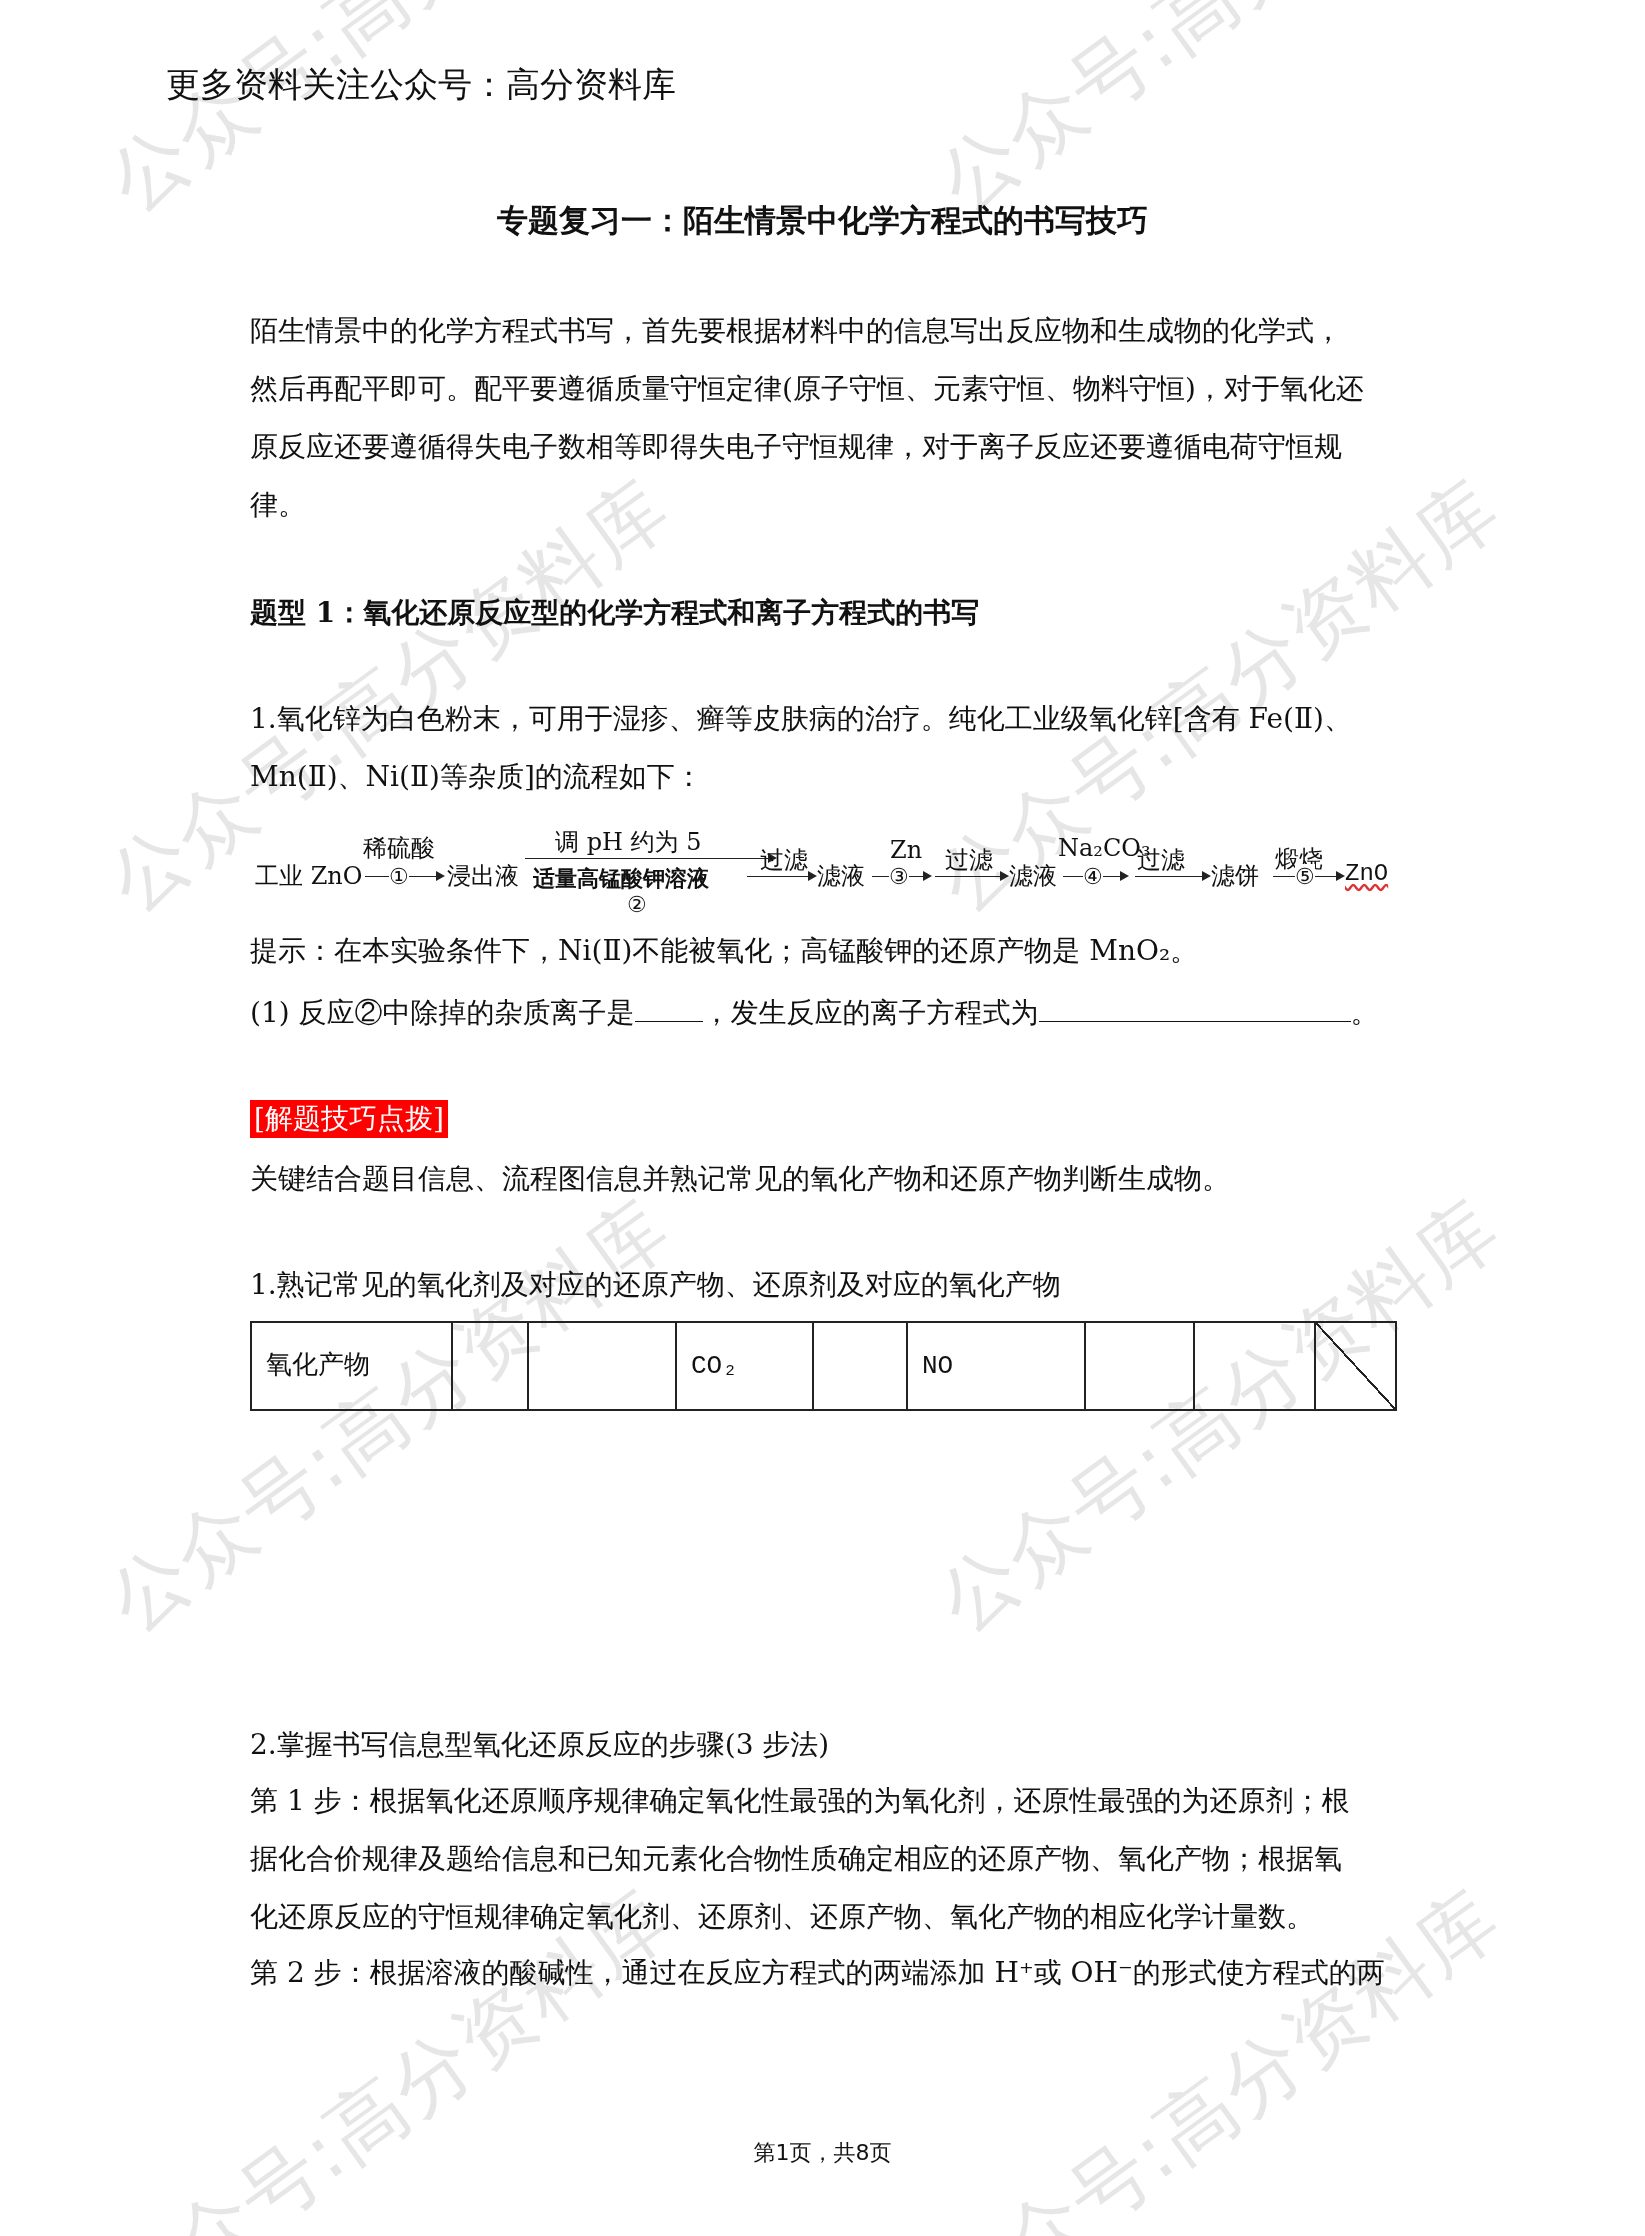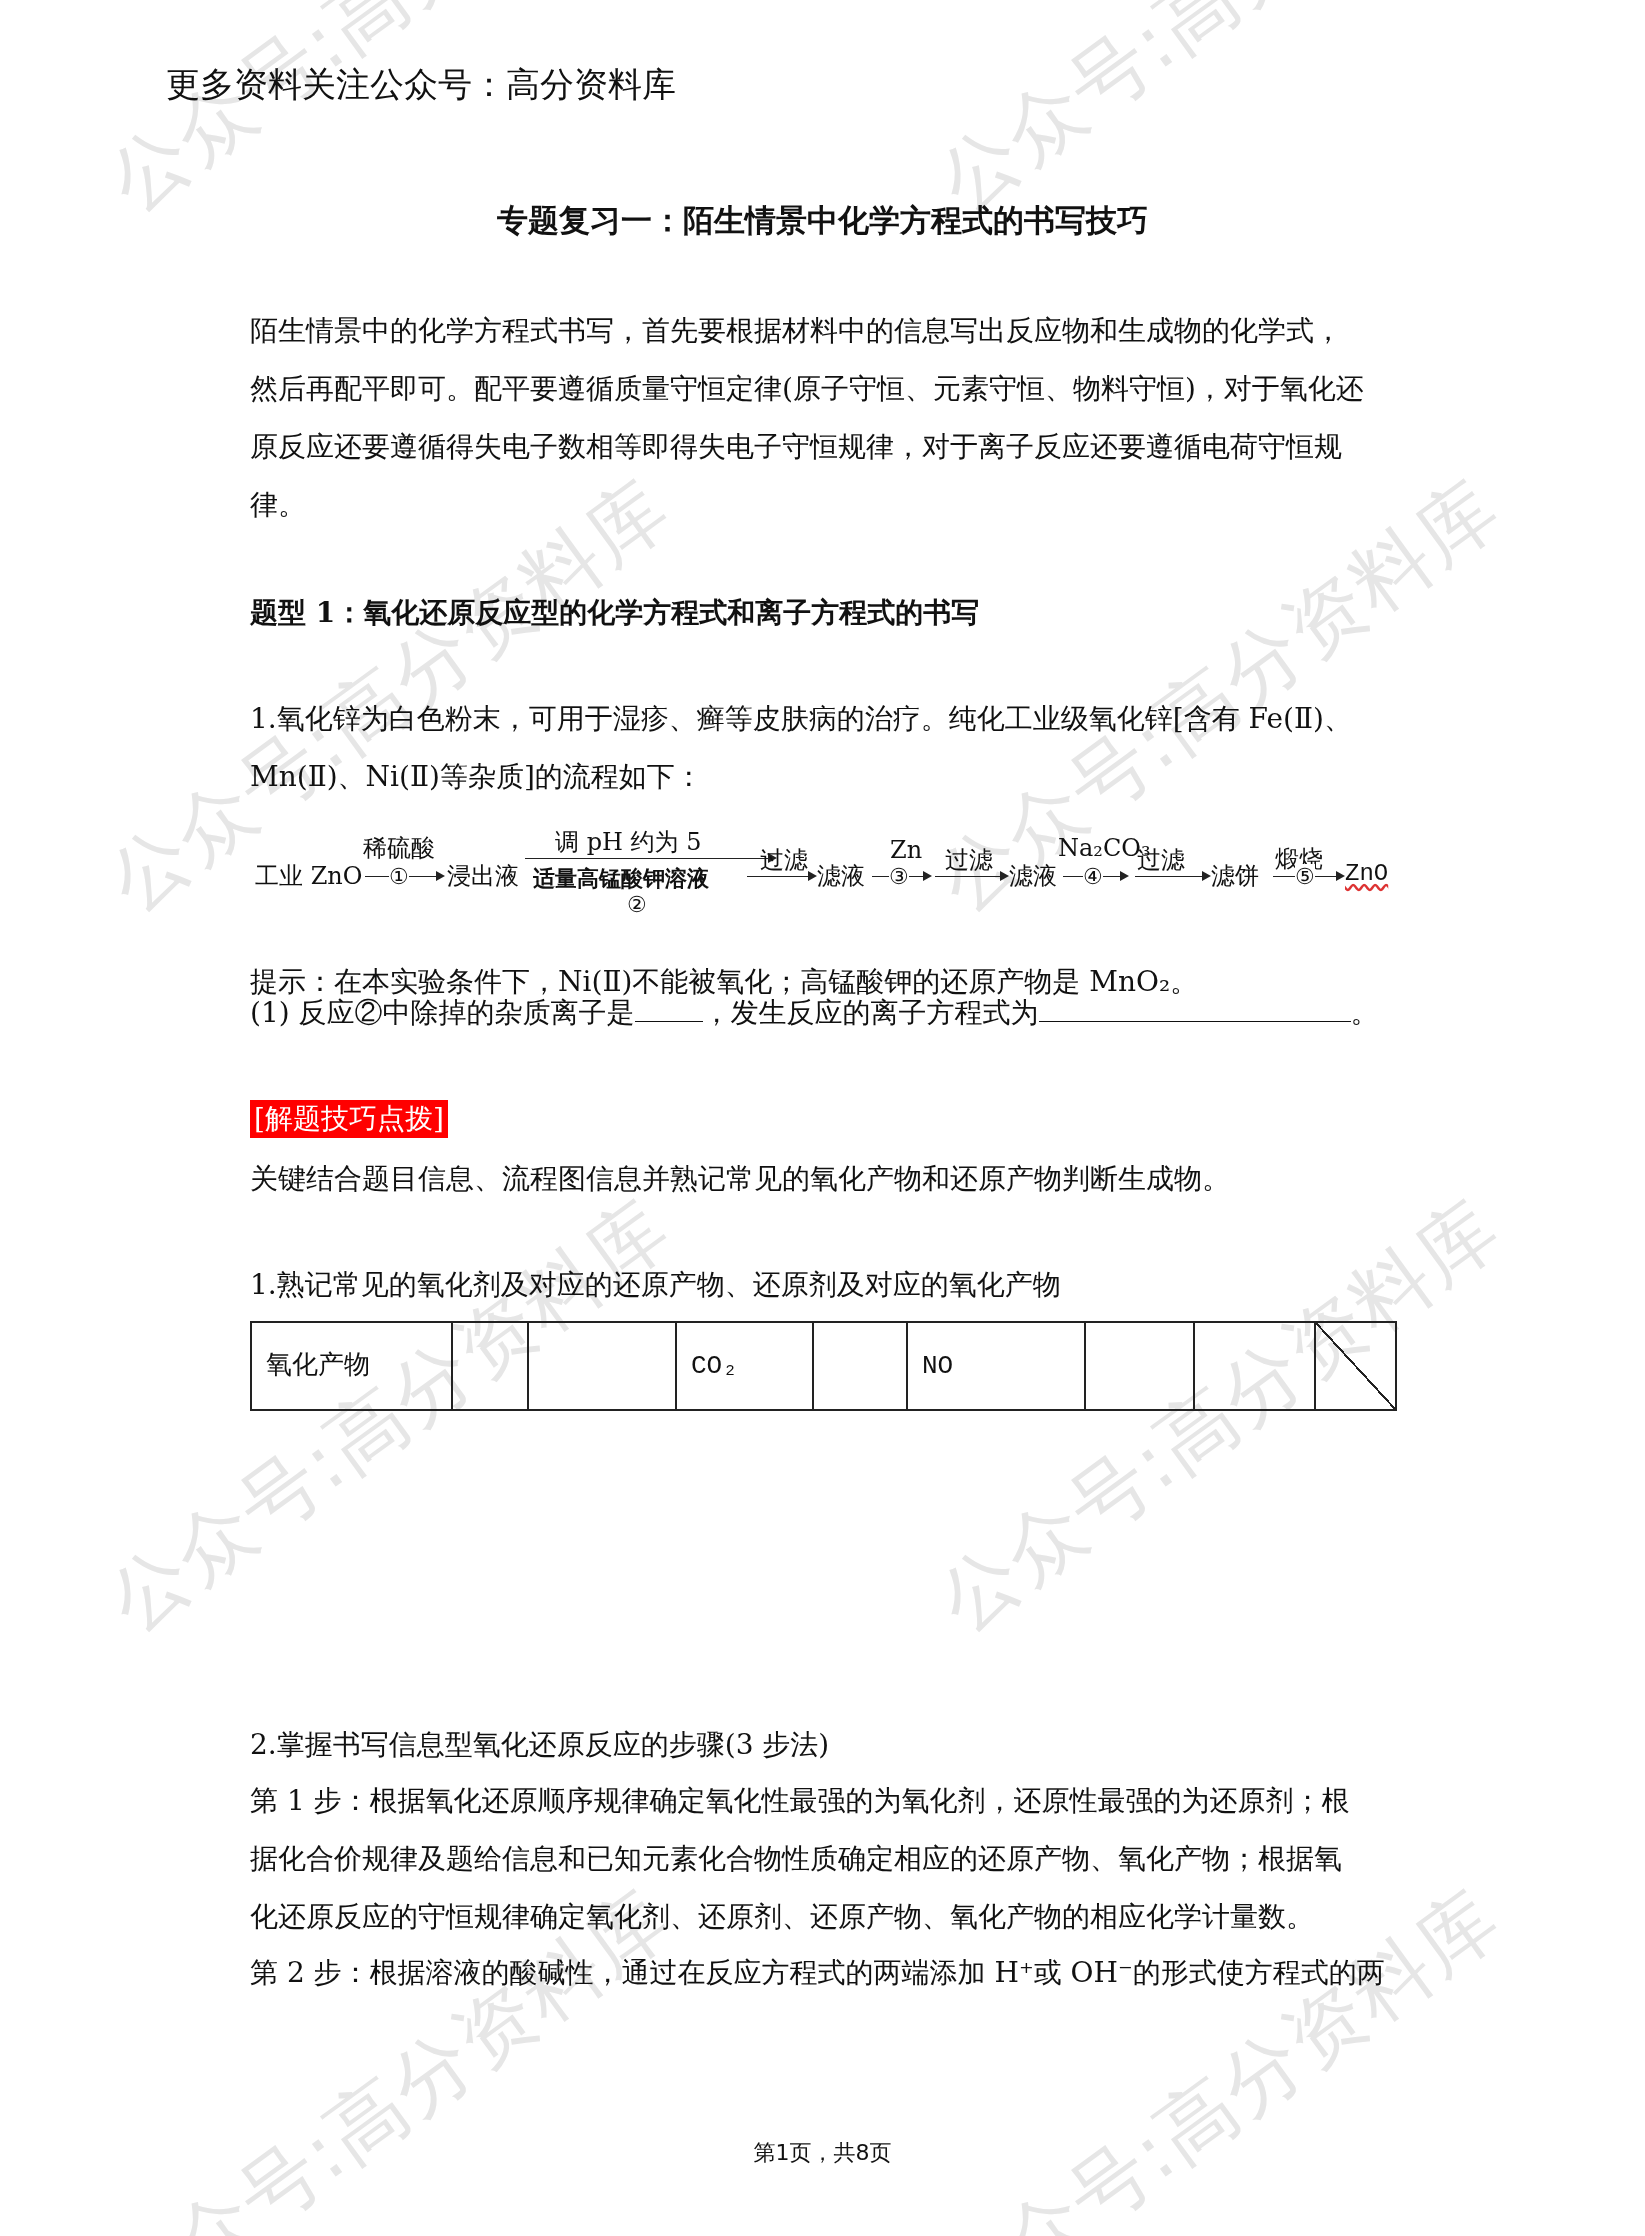--- a/index.html
+++ b/index.html
@@ -78,21 +78,21 @@
   <span class="n" style="left:828px;top:38px;font-size:22px;background:#fff;">④</span>
   <span class="n" style="left:882px;top:18px;">过滤</span>
   <div class="arrow" style="left:880px;top:50px;width:74px;"></div>
   <span class="n" style="left:956px;top:34px;">滤饼</span>
   <span class="n" style="left:1020px;top:8px;margin-top:9px;">煅烧</span>
   <div class="arrow" style="left:1018px;top:50px;width:70px;"></div>
   <span class="n" style="left:1040px;top:38px;font-size:22px;background:#fff;">⑤</span>
   <span class="n wavy" style="left:1090px;top:34px;font-family:Liberation Mono, monospace;">ZnO</span>
 </div>
 
-<div class="line" style="top:963px;">提示：在本实验条件下，Ni(Ⅱ)不能被氧化；高锰酸钾的还原产物是 MnO₂。</div>
+<div class="line" style="top:932px;">提示：在本实验条件下，Ni(Ⅱ)不能被氧化；高锰酸钾的还原产物是 MnO₂。</div>
 <div class="line" style="top:994px;">
   <span>(1) 反应②中除掉的杂质离子是</span><span class="blank" style="width:68px;"></span><span>，发生反应的离子方程式为</span><span class="blank" style="width:312px;"></span><span>。</span>
 </div>
 
 <div class="red-tag">[解题技巧点拨]</div>
 <div class="line" style="top:1160px;">关键结合题目信息、流程图信息并熟记常见的氧化产物和还原产物判断生成物。</div>
 
 <div class="line" style="top:1266px;">1.熟记常见的氧化剂及对应的还原产物、还原剂及对应的氧化产物</div>
 
 <table class="ox">

